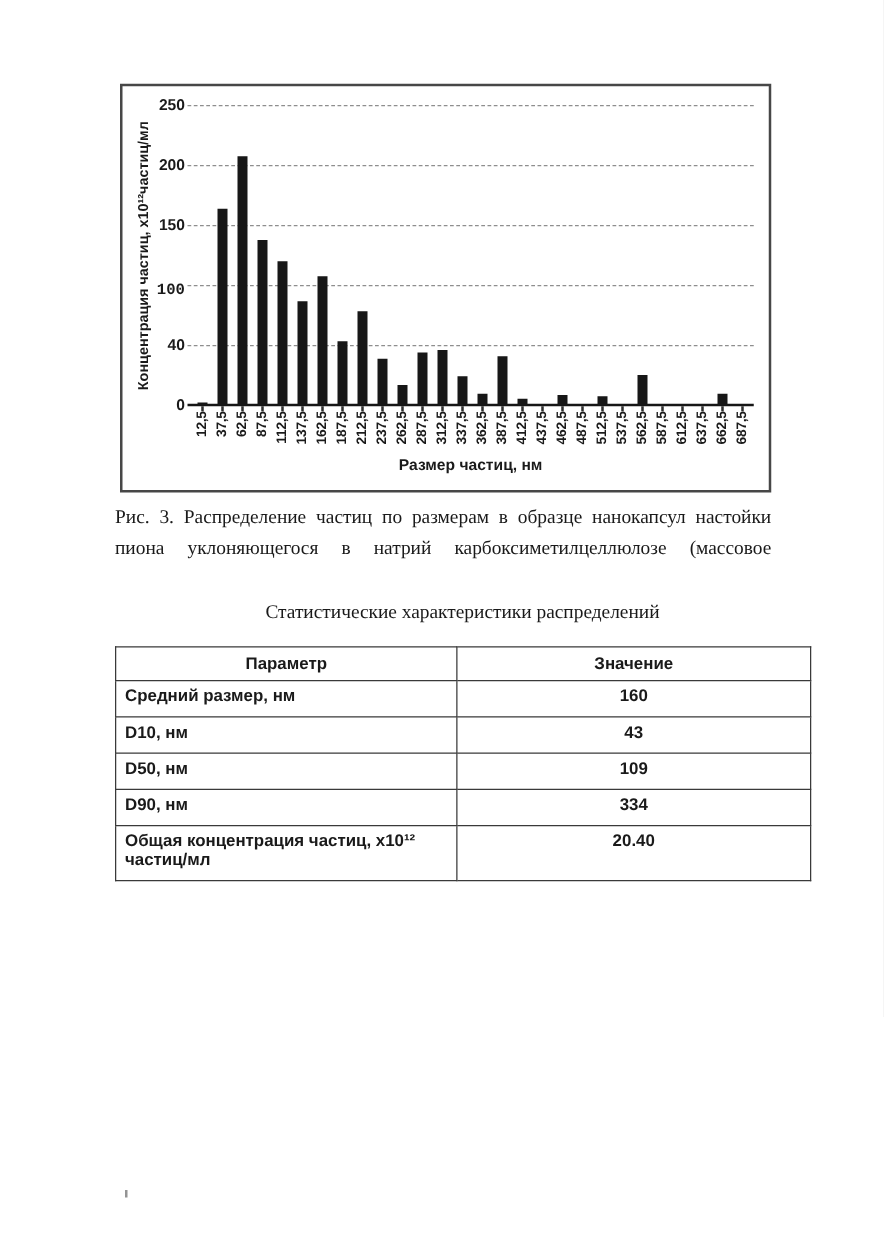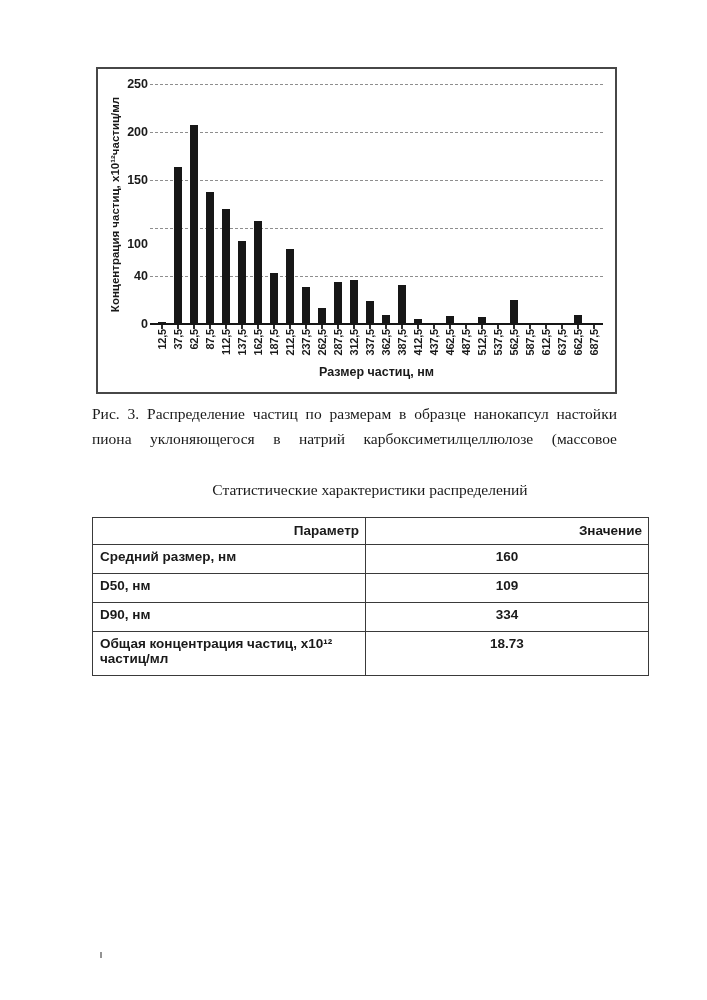--- a/index.html
+++ b/index.html
@@ -28,42 +28,42 @@
   
   .caption{position:absolute;left:92px;top:401px;width:525px;
            font-family:"Liberation Serif",serif;font-size:15.5px;line-height:25px;
            word-spacing:1px;}
   .caption .just{text-align:justify;text-align-last:justify;}
   .table-title{position:absolute;left:92px;top:481px;width:556px;text-align:center;
                font-family:"Liberation Serif",serif;font-size:15.5px;}
   .stats-table{position:absolute;left:92px;top:517px;width:556px;border-collapse:collapse;
                font-weight:bold;font-size:13.5px;table-layout:fixed;}
   .stats-table th,.stats-table td{border:1.8px solid #3a3a3a;vertical-align:top;}
-  .stats-table th{padding:5px 6px 6px;text-align:right;font-size:13.5px;}
+  .stats-table th{padding:5px 6px 6px;text-align:center;font-size:13.5px;}
   .stats-table td.param{padding:4px 7px 9px;text-align:left;}
   .stats-table td.value{padding:4px 7px 9px;text-align:center;}
   .stats-table td.justify-cell{text-align:justify;text-align-last:auto;}
   .col-param{width:273px;}
   .col-value{width:283px;}
   .speck{position:absolute;left:100px;top:952px;width:2px;height:6px;background:#949494;}
 </style>
 </head>
 <body>
 
 <div class="page">
 
   <div class="chart-frame">
     <div class="chart-inner" id="chart-inner">
       <div class="y-title">Концентрация частиц, х10¹²частиц/мл</div>
       <div class="x-title">Размер частиц, нм</div>
     <div class="ytick-label" style="top: 248px;">0</div>
         <div class="gridline" style="top: 207px;"></div>
         <div class="ytick-label" style="top: 200px;">40</div>
         <div class="gridline" style="top: 159px;"></div>
-        <div class="ytick-label" style="top: 168px;">100</div>
+        <div class="ytick-label" style="top: 156px; font-family: Liberation Mono, monospace;">100</div>
         <div class="gridline" style="top: 111px;"></div>
         <div class="ytick-label" style="top: 104px;">150</div>
         <div class="gridline" style="top: 63px;"></div>
         <div class="ytick-label" style="top: 56px;">200</div>
         <div class="gridline" style="top: 15px;"></div>
         <div class="ytick-label" style="top: 8px;">250</div>
         <div class="baseline"></div>
         <div class="xtick-mark" style="left: 63.2px;"></div>
         <div class="xtick-label" style="left: 58px; top: 300px;">12,5</div>
         <div class="bar" style="left: 60px; top: 253.08px; height: 1.92px; background: rgb(23, 23, 23);"></div>
@@ -161,28 +161,32 @@
         <th>Параметр</th>
         <th>Значение</th>
       </tr>
     </thead>
     <tbody>
       <tr>
         <td class="param">Средний размер, нм</td>
         <td class="value">160</td>
       </tr>
       <tr>
+        <td class="param">D10, нм</td>
+        <td class="value">43</td>
+      </tr>
+      <tr>
         <td class="param">D50, нм</td>
         <td class="value">109</td>
       </tr>
       <tr>
         <td class="param">D90, нм</td>
         <td class="value">334</td>
       </tr>
       <tr>
         <td class="param">Общая концентрация частиц, х10¹² частиц/мл</td>
-        <td class="value">18.73</td>
+        <td class="value">20.40</td>
       </tr>
     </tbody>
   </table>
 
   <div class="speck"></div>
 </div>
 
 </body></html>

